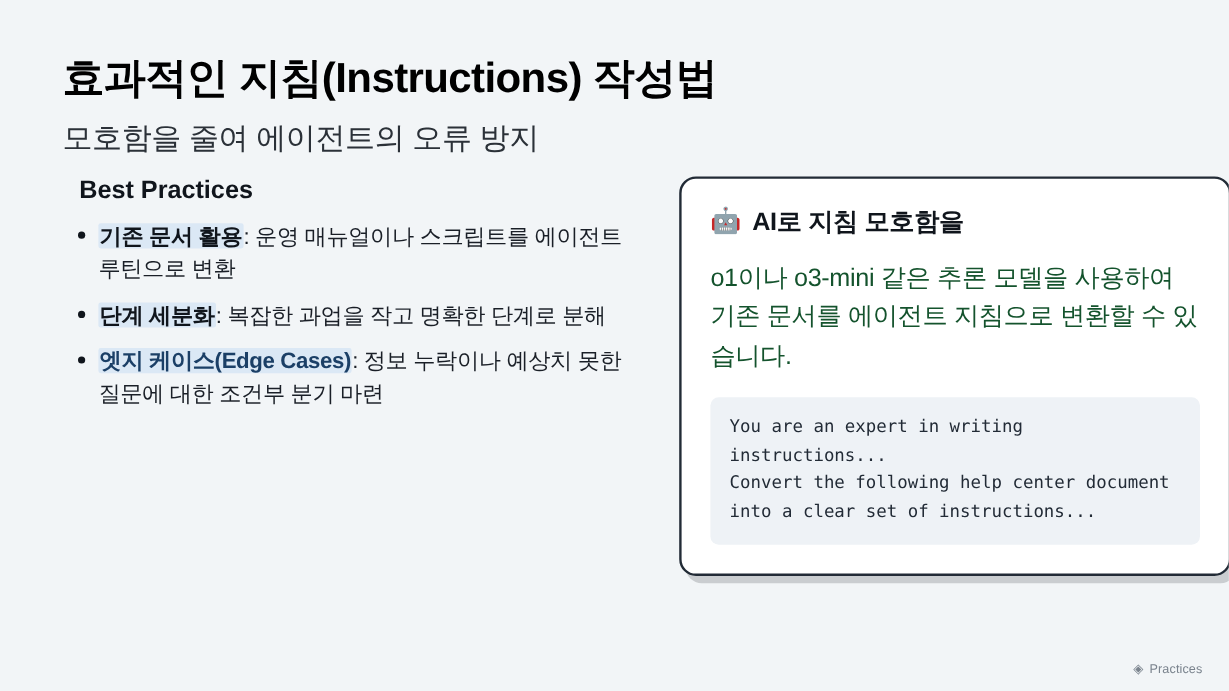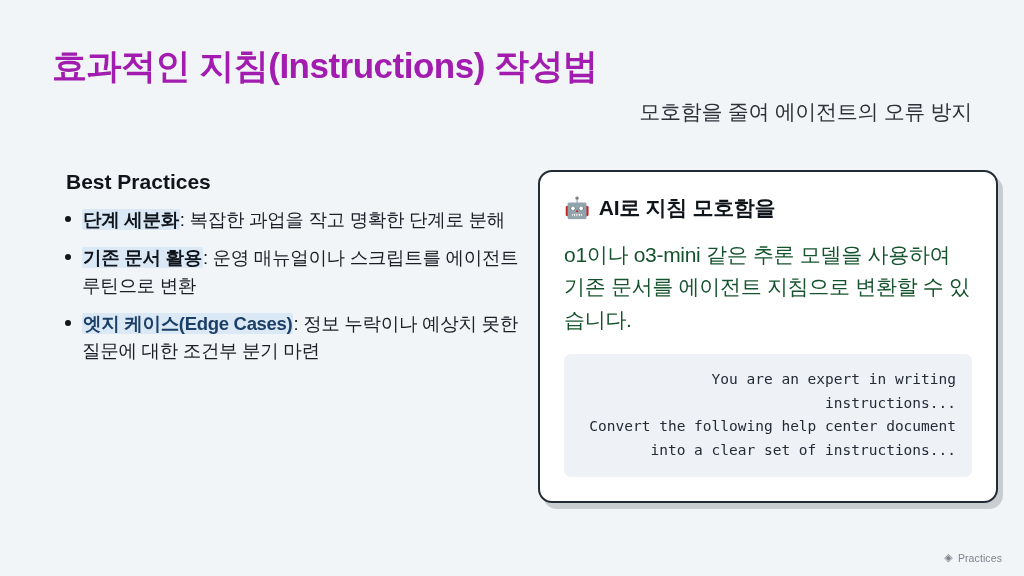--- a/index.html
+++ b/index.html
@@ -17,34 +17,33 @@
   .slide {
     position: absolute;
     inset: 0;
     padding: 44px 52px 0 52px;
   }
   .title {
     font-size: 35px;
     font-weight: bold;
     letter-spacing: -0.5px;
     line-height: 1.25;
-    color: #a21caf;
+    color: #000000;
   }
   .subtitle {
     margin-top: 10px;
-    font-size: 21px;
+    font-size: 25px;
     font-weight: 400;
     color: #2b3138;
     letter-spacing: -0.3px;
-    text-align: right;
   }
   .body-area {
     display: flex;
-    margin-top: 44px;
-    gap: 16px;
+    margin-top: 16px;
+    gap: 44px;
   }
   .left-col {
     width: 470px;
     flex: 0 0 470px;
   }
   .section-heading {
     font-size: 21px;
     font-weight: bold;
     color: #10151c;
     margin-left: 14px;
@@ -124,21 +123,20 @@
   .code-box {
     margin-top: 18px;
     background: #eef2f6;
     border-radius: 7px;
     padding: 14px 16px 15px 16px;
     font-family: "DejaVu Sans Mono", monospace;
     font-size: 14.5px;
     line-height: 1.62;
     color: #222b36;
     white-space: pre-wrap;
-    text-align: right;
   }
   .footer {
     position: absolute;
     right: 22px;
     bottom: 12px;
     display: flex;
     align-items: center;
     gap: 5px;
     font-size: 10.5px;
     color: #7a838d;
@@ -157,24 +155,24 @@
   <h1 class="title">효과적인 지침(Instructions) 작성법</h1>
   <h2 class="subtitle">모호함을 줄여 에이전트의 오류 방지</h2>
 
   <div class="body-area">
 
     <div class="left-col">
       <div class="section-heading">Best Practices</div>
 
       <ul class="practices">
         <li>
-          <span class="lead">단계 세분화</span><span class="rest">: 복잡한 과업을 작고 명확한 단계로 분해</span>
+          <span class="lead">기존 문서 활용</span><span class="rest">: 운영 매뉴얼이나 스크립트를 에이전트 루틴으로 변환</span>
         </li>
         <li>
-          <span class="lead">기존 문서 활용</span><span class="rest">: 운영 매뉴얼이나 스크립트를 에이전트 루틴으로 변환</span>
+          <span class="lead">단계 세분화</span><span class="rest">: 복잡한 과업을 작고 명확한 단계로 분해</span>
         </li>
         <li>
           <span class="lead blueish">엣지 케이스(Edge Cases)</span><span class="rest">: 정보 누락이나 예상치 못한 질문에 대한 조건부 분기 마련</span>
         </li>
       </ul>
     </div>
 
     <div class="right-col">
       <div class="card">
         <div class="card-title">

